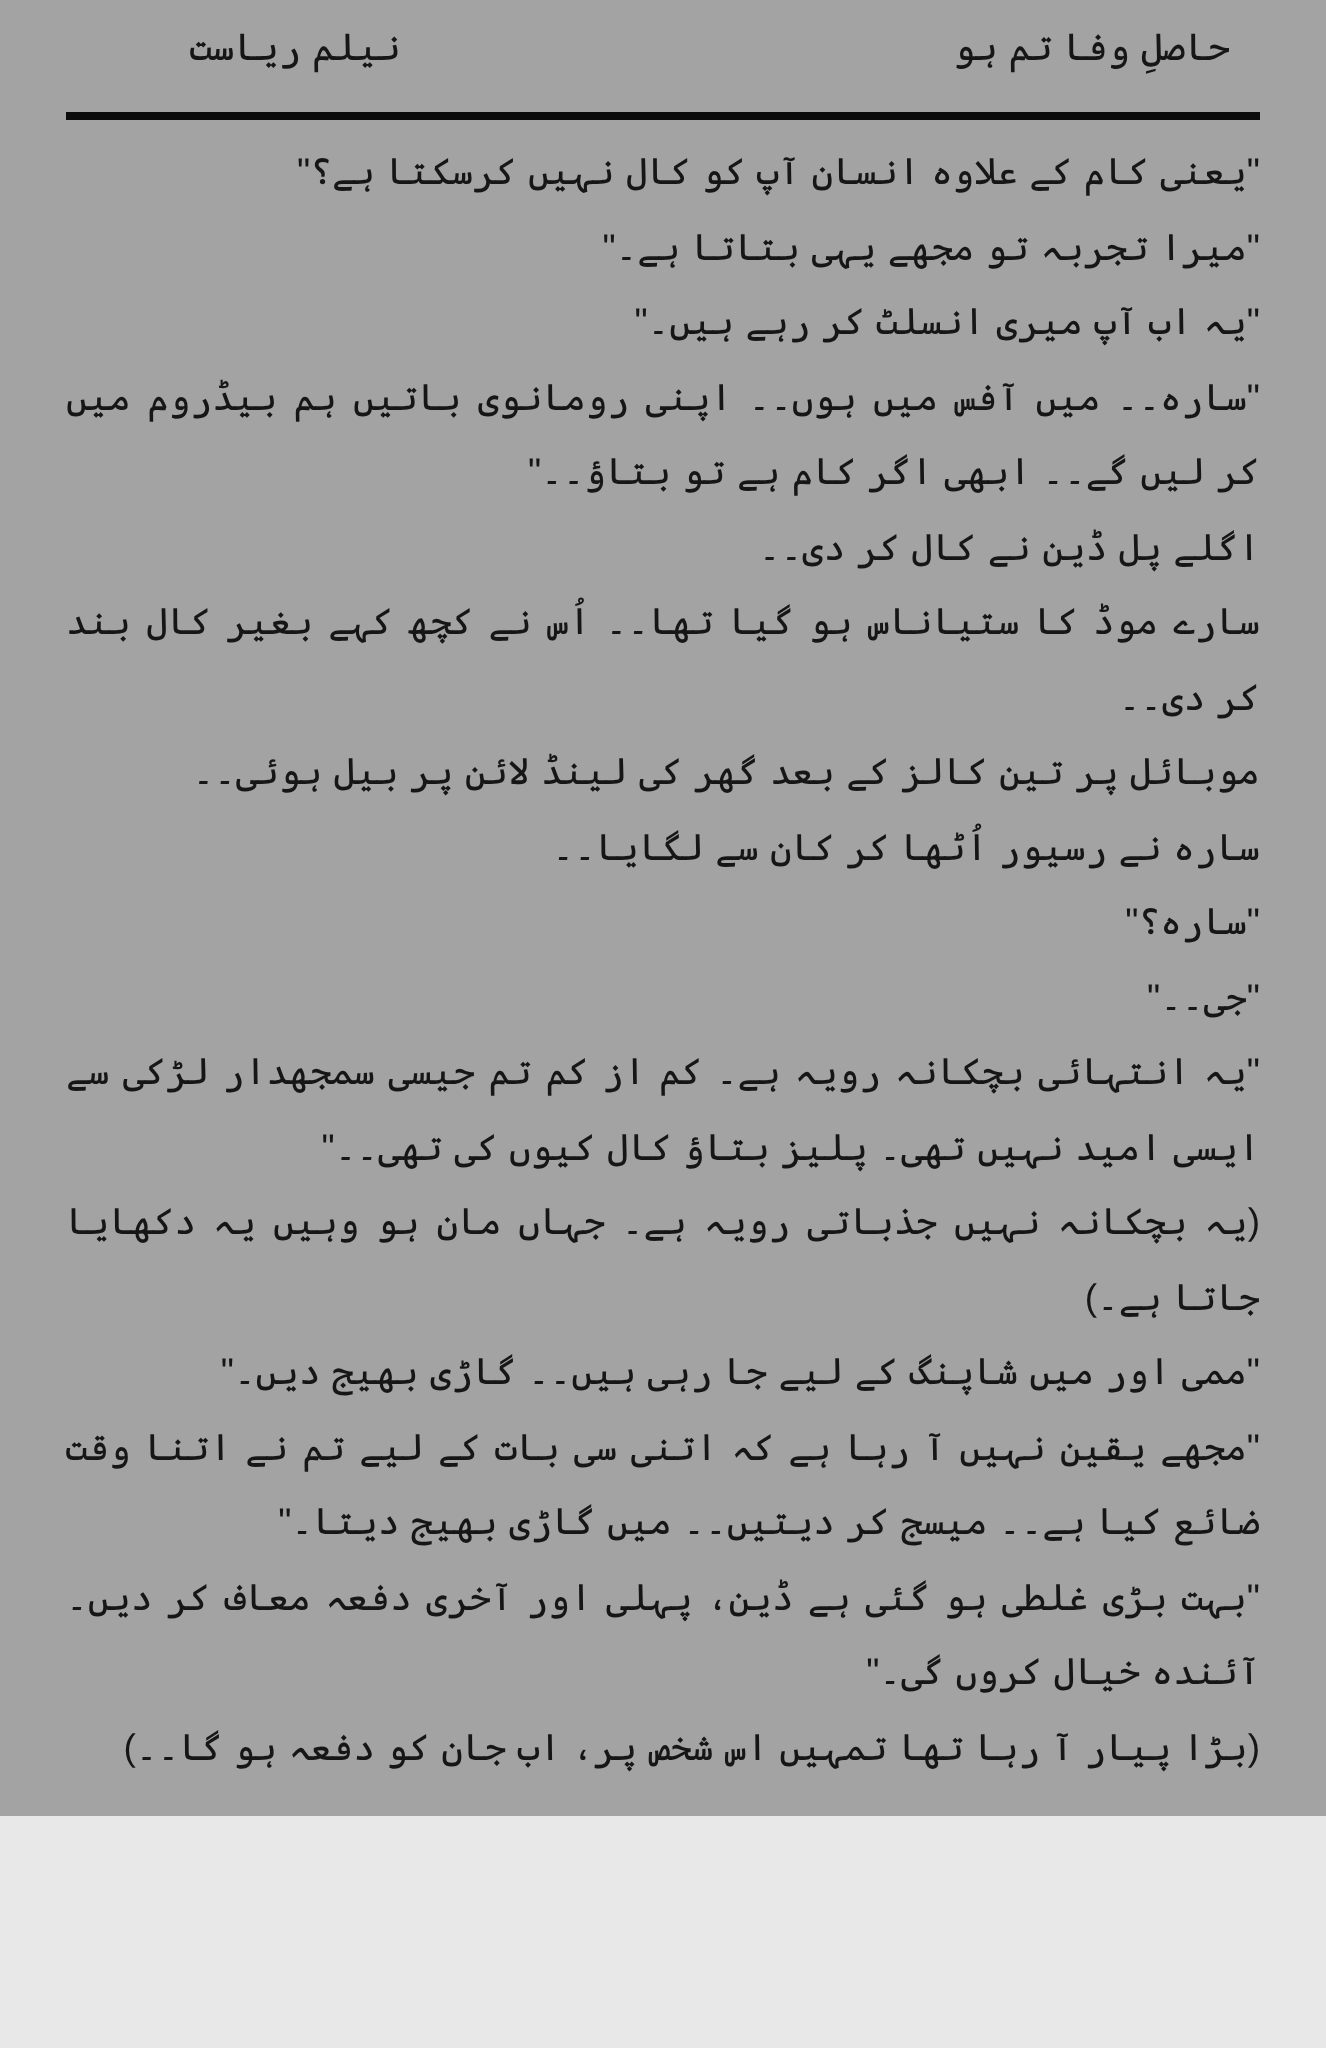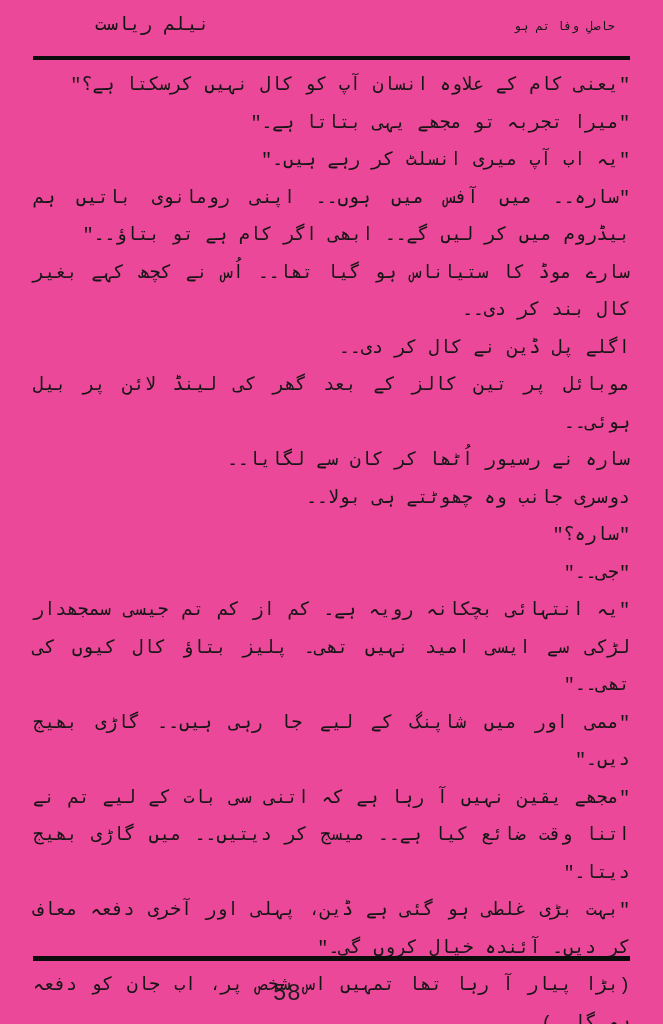--- a/index.html
+++ b/index.html
@@ -3,45 +3,45 @@
 <meta charset="utf-8">
 <style>
   html, body {
     margin: 0;
     padding: 0;
     background: #e8e8e8;
   }
   .page {
     position: relative;
     width: 663px;
-    height: 1024px;
+    height: 908px;
     margin: 0 auto;
-    background: #ec4899;
+    background: #a3a3a3;
     color: #161616;
-    font-family: Liberation Mono, monospace;
+    font-family: Liberation Sans, sans-serif;
     overflow: hidden;
   }
   .page-header {
     position: absolute;
     top: 12px;
     left: 33px;
     right: 48px;
     display: flex;
     justify-content: space-between;
     align-items: baseline;
     direction: ltr;
   }
   .author-name {
     margin-left: 62px;
     font-size: 19px;
     direction: rtl;
     white-space: nowrap;
   }
   .book-title {
-    font-size: 12px;
+    font-size: 19px;
     direction: rtl;
     white-space: nowrap;
   }
   .rule {
     position: absolute;
     left: 33px;
     right: 33px;
     background: #0c0c0c;
   }
   .rule-top { top: 56px; height: 4px; }
@@ -82,28 +82,28 @@
     <span class="book-title">حاصلِ وفا تم ہو</span>
   </header>
 
   <div class="rule rule-top"></div>
 
   <main class="page-body">
     <p class="para">"یعنی کام کے علاوہ انسان آپ کو کال نہیں کرسکتا ہے؟"</p>
     <p class="para">"میرا تجربہ تو مجھے یہی بتاتا ہے۔"</p>
     <p class="para">"یہ اب آپ میری انسلٹ کر رہے ہیں۔"</p>
     <p class="para">"سارہ۔۔ میں آفس میں ہوں۔۔ اپنی رومانوی باتیں ہم بیڈروم میں کر لیں گے۔۔ ابھی اگر کام ہے تو بتاؤ۔۔"</p>
+    <p class="para">اگلے پل ڈین نے کال کر دی۔۔</p>
     <p class="para">سارے موڈ کا ستیاناس ہو گیا تھا۔۔ اُس نے کچھ کہے بغیر کال بند کر دی۔۔</p>
-    <p class="para">اگلے پل ڈین نے کال کر دی۔۔</p>
     <p class="para">موبائل پر تین کالز کے بعد گھر کی لینڈ لائن پر بیل ہوئی۔۔</p>
     <p class="para">سارہ نے رسیور اُٹھا کر کان سے لگایا۔۔</p>
-    <p class="para">دوسری جانب وہ چھوٹتے ہی بولا۔۔</p>
     <p class="para">"سارہ؟"</p>
     <p class="para">"جی۔۔"</p>
     <p class="para">"یہ انتہائی بچکانہ رویہ ہے۔ کم از کم تم جیسی سمجھدار لڑکی سے ایسی امید نہیں تھی۔ پلیز بتاؤ کال کیوں کی تھی۔۔"</p>
+    <p class="para">(یہ بچکانہ نہیں جذباتی رویہ ہے۔ جہاں مان ہو وہیں یہ دکھایا جاتا ہے۔)</p>
     <p class="para">"ممی اور میں شاپنگ کے لیے جا رہی ہیں۔۔ گاڑی بھیج دیں۔"</p>
     <p class="para">"مجھے یقین نہیں آ رہا ہے کہ اتنی سی بات کے لیے تم نے اتنا وقت ضائع کیا ہے۔۔ میسج کر دیتیں۔۔ میں گاڑی بھیج دیتا۔"</p>
     <p class="para">"بہت بڑی غلطی ہو گئی ہے ڈین، پہلی اور آخری دفعہ معاف کر دیں۔ آئندہ خیال کروں گی۔"</p>
     <p class="para">(بڑا پیار آ رہا تھا تمہیں اس شخص پر، اب جان کو دفعہ ہو گا۔۔)</p>
   </main>
 
   <div class="rule rule-bottom"></div>
 
   <div class="page-number">58</div>
 

